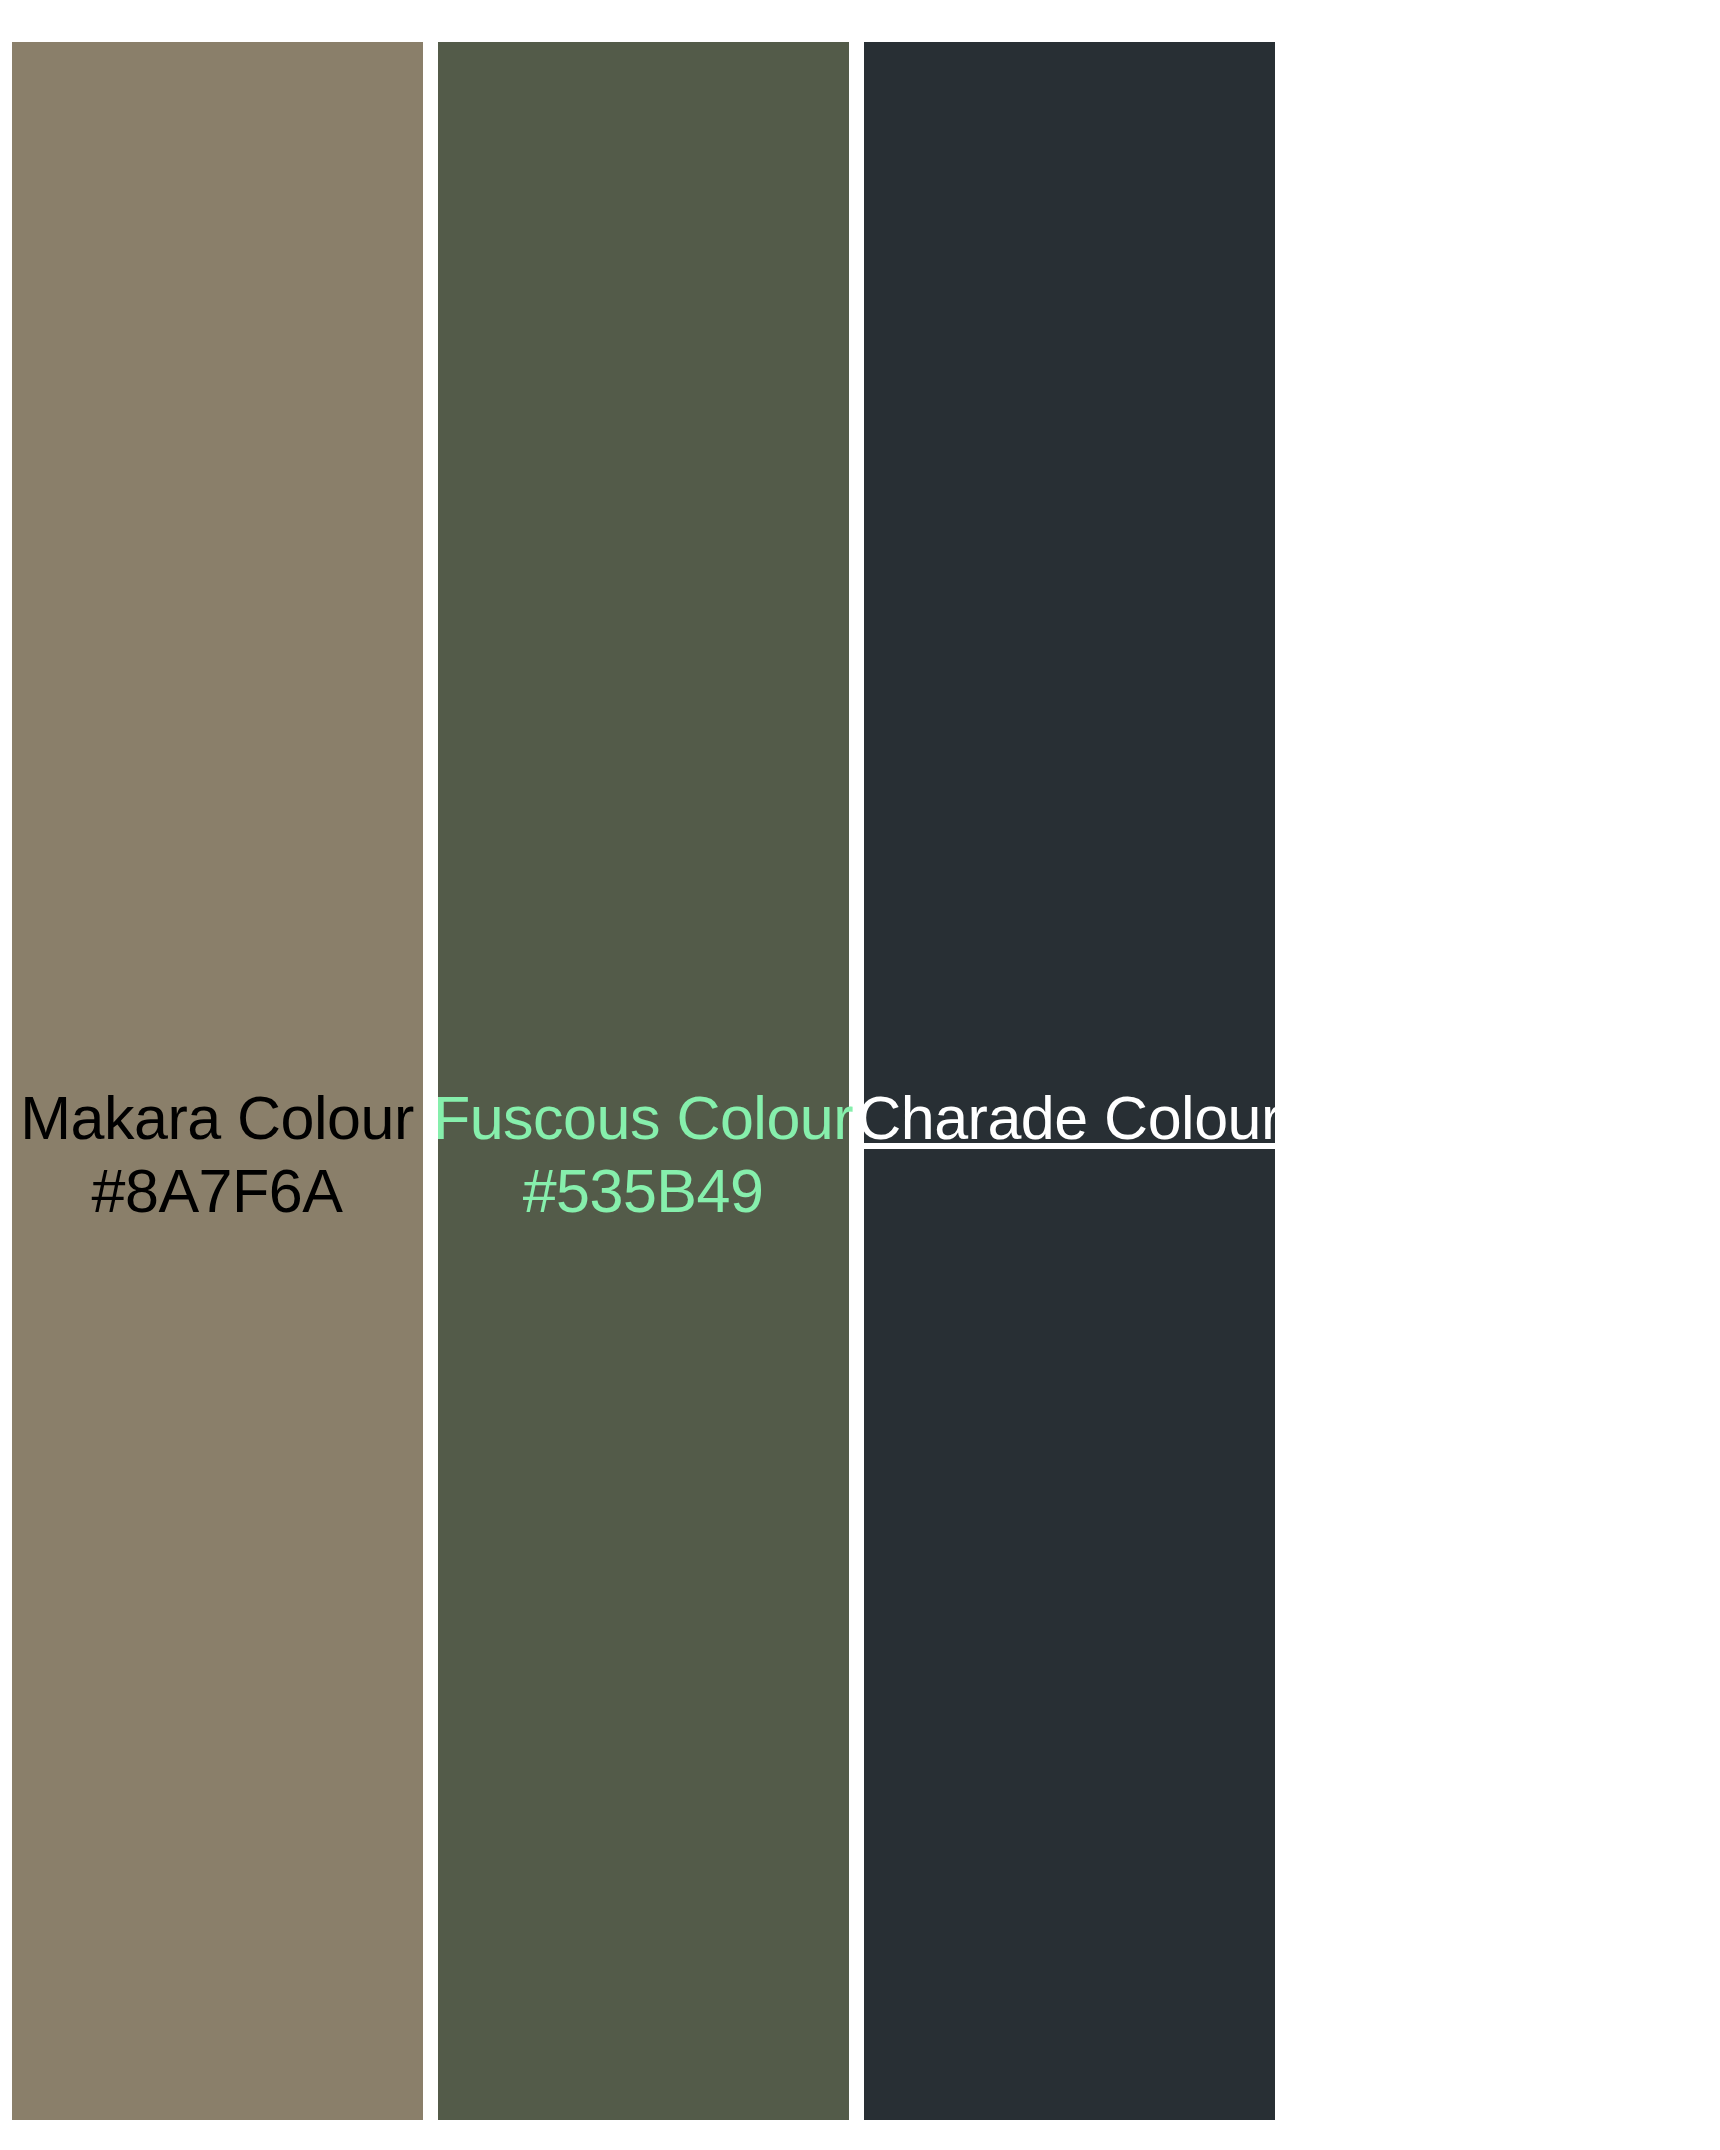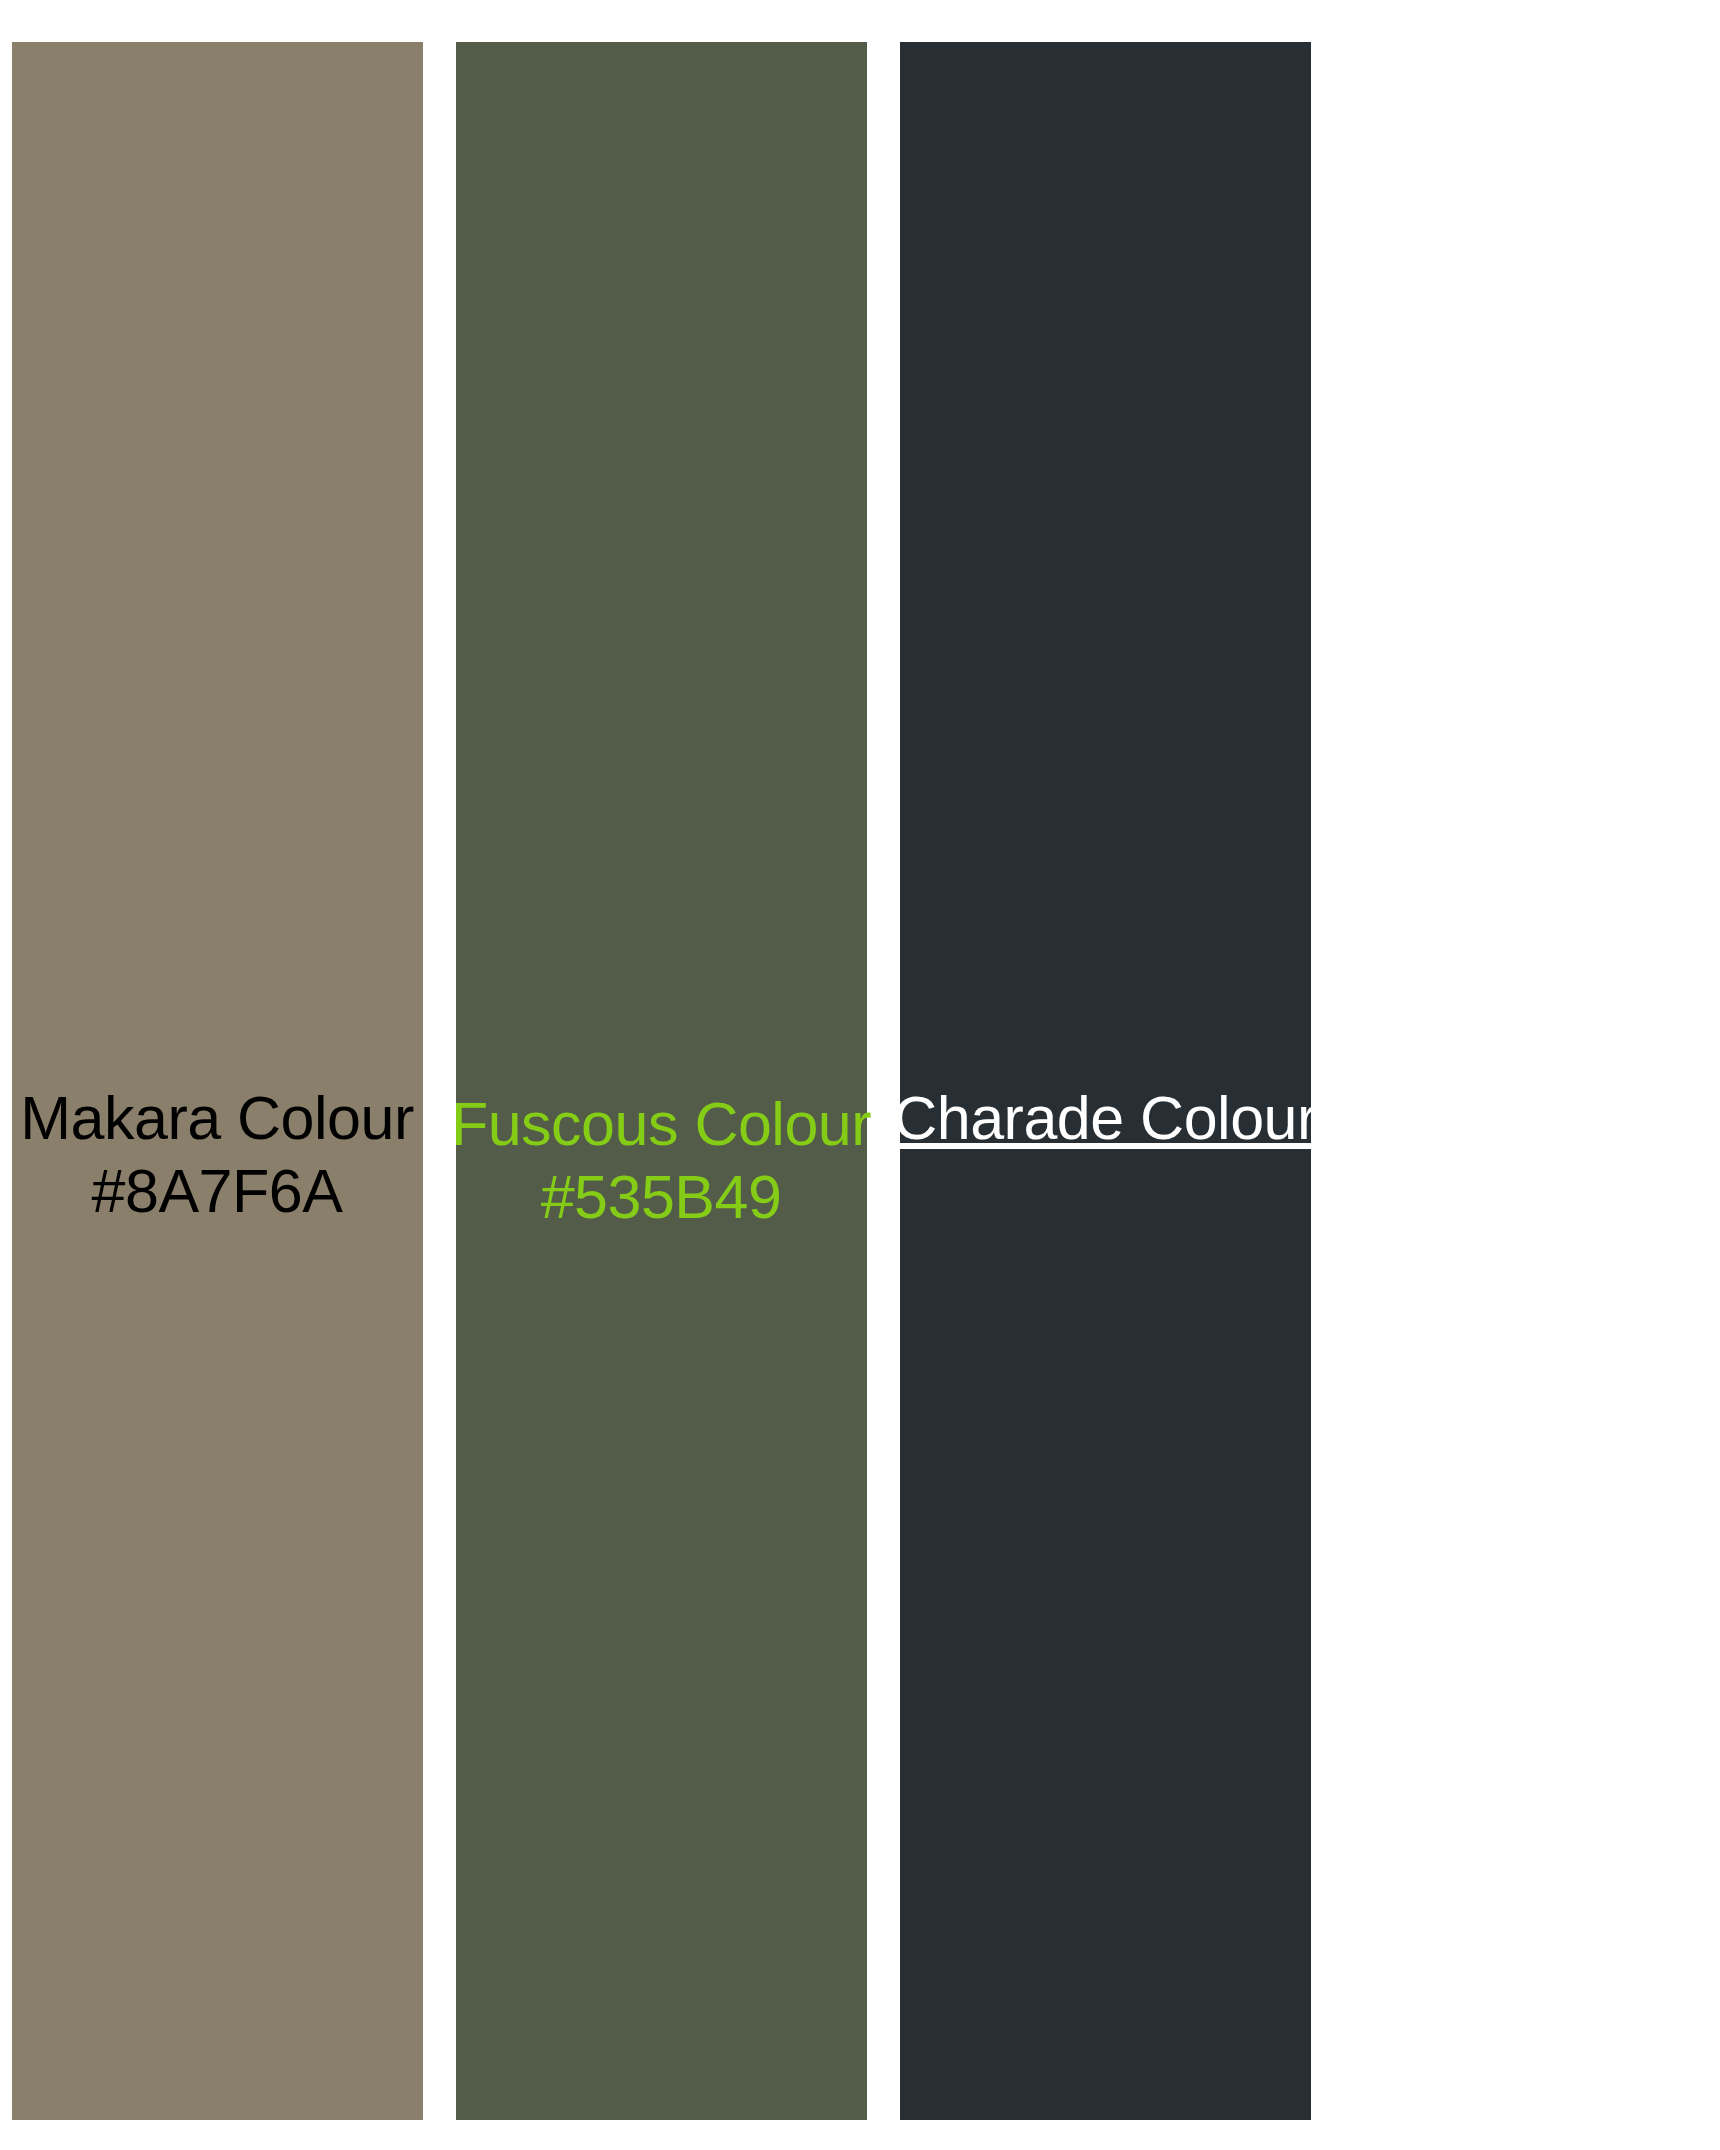--- a/index.html
+++ b/index.html
@@ -24,21 +24,21 @@
 
   .swatch-row {
     position: absolute;
     left: 11.5px;
     top: 42px;
     width: 1697px;
     height: 2078px;
     display: flex;
     flex-direction: row;
     align-items: stretch;
-    gap: 33px;
+    gap: 15px;
   }
 
   .swatch {
     flex: 0 0 411px;
     width: 411px;
     height: 100%;
     position: relative;
     display: flex;
     align-items: center;
     justify-content: center;
@@ -79,21 +79,21 @@
 
     <div class="swatch text-dark" style="background-color: rgb(138, 127, 106);">
       <div class="swatch-caption" style="color: rgb(0, 0, 0);">
         <span class="caption-name">Makara Colour</span>
         <span class="caption-hex">#8A7F6A</span>
       </div>
     </div>
 
 
     <div class="swatch text-light" style="background-color: rgb(83, 91, 73);">
-      <div class="swatch-caption" style="color: #84cc16; margin-top: 6px;">
+      <div class="swatch-caption" style="color: #86efac;">
         <span class="caption-name">Fuscous Colour</span>
         <span class="caption-hex">#535B49</span>
       </div>
     </div>
 
     <div class="swatch text-light" style="background-color: rgb(40, 47, 52);">
       <div class="swatch-caption" style="color: rgb(255, 255, 255); text-decoration: underline;">
         <span class="caption-name">Charade Colour</span>
       </div>
     </div>

